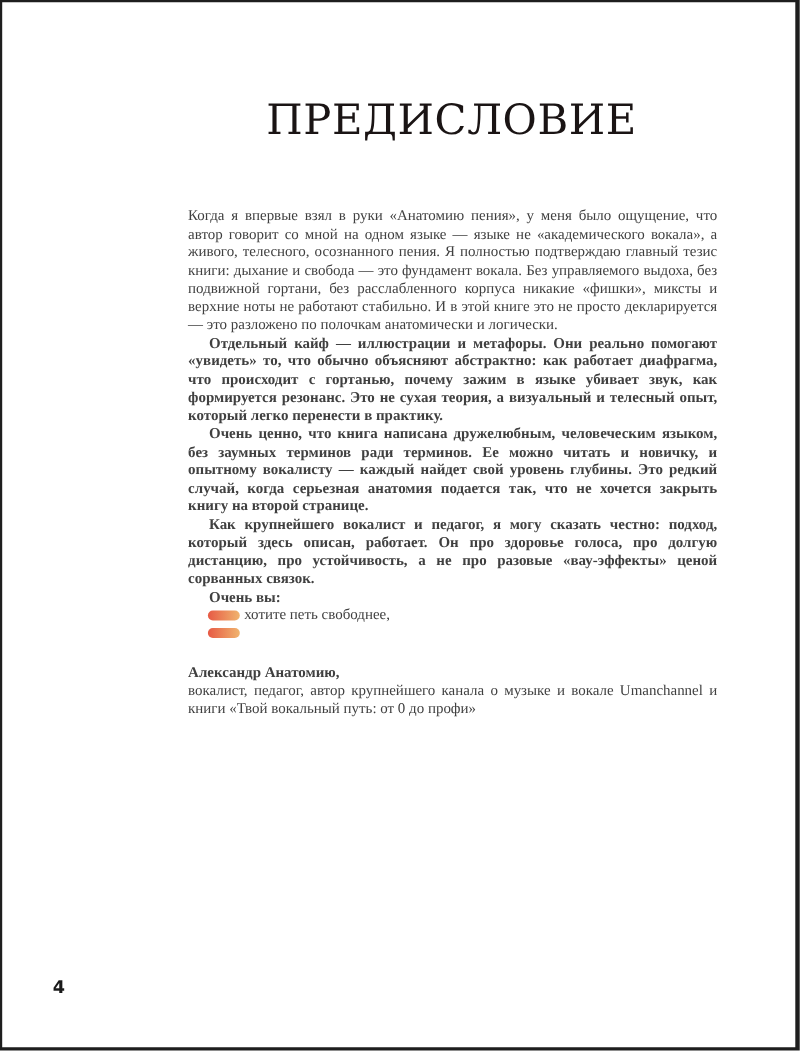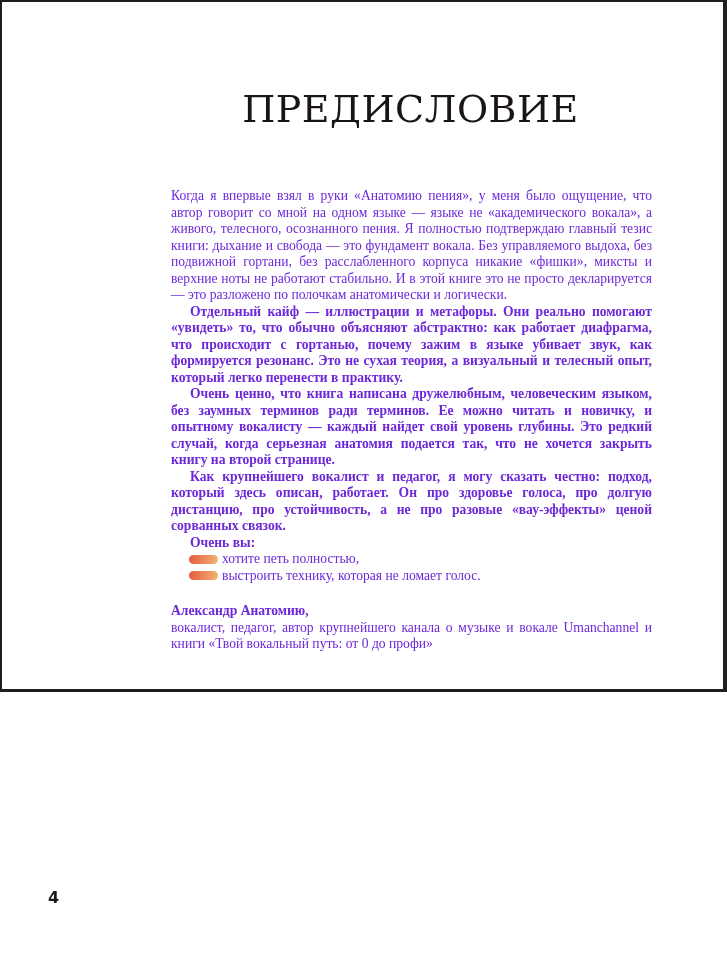--- a/index.html
+++ b/index.html
@@ -1,19 +1,19 @@
 <!DOCTYPE html>
 <html><head>
 <meta charset="utf-8">
 <style>
   html, body { margin: 0; padding: 0; background: #ffffff; }
   body { width: 727px; height: 955px; overflow: hidden; }
   .page {
     position: absolute; left: 0; top: 0;
-    width: 727px; height: 692px;
+    width: 727px; height: 955px;
     box-sizing: border-box;
     background: #ffffff;
     border-top: 2px solid #1e1e1e;
     border-left: 2px solid #1e1e1e;
     border-bottom: 3px solid #1e1e1e;
     border-right: 4px solid #1e1e1e;
   }
   .title {
     position: absolute; left: 0; width: 727px; top: 85px;
     text-align: center;
@@ -24,21 +24,21 @@
     font-weight: normal;
     margin: 0;
     padding-left: 90px;
     box-sizing: border-box;
   }
   .body {
     position: absolute; left: 169px; top: 186px; width: 481px;
     font-family: "Liberation Serif", serif;
     font-size: 13.6px;
     line-height: 16.5px;
-    color: #6d28d9;
+    color: #404040;
     text-align: justify;
   }
   .body p { margin: 0; }
   .body p.indent { text-indent: 19px; font-weight: bold; }
   .list { margin: 0; padding: 0; list-style: none; }
   .list li { display: flex; align-items: center; padding-left: 18px; height: 16.5px; }
   .pill {
     display: inline-block; width: 29px; height: 9px; border-radius: 5px;
     background: linear-gradient(to right, #e75a45, #f0b46e);
     margin-right: 4px; flex: 0 0 auto;
@@ -59,25 +59,24 @@
 
   <div class="body">
     <p>Когда я впервые взял в руки «Анатомию пения», у меня было ощущение, что автор говорит со мной на одном языке — языке не «академического вокала», а живого, телесного, осознанного пения. Я полностью подтверждаю главный тезис книги: дыхание и свобода — это фундамент вокала. Без управляемого выдоха, без подвижной гортани, без расслабленного корпуса никакие «фишки», миксты и верхние ноты не работают стабильно. И в этой книге это не просто декларируется — это разложено по полочкам анатомически и логически.</p>
     <p class="indent">Отдельный кайф — иллюстрации и метафоры. Они реально помогают «увидеть» то, что обычно объясняют абстрактно: как работает диафрагма, что происходит с гортанью, почему зажим в языке убивает звук, как формируется резонанс. Это не сухая теория, а визуальный и телесный опыт, который легко перенести в практику.</p>
     <p class="indent">Очень ценно, что книга написана дружелюбным, человеческим языком, без заумных терминов ради терминов. Ее можно читать и новичку, и опытному вокалисту — каждый найдет свой уровень глубины. Это редкий случай, когда серьезная анатомия подается так, что не хочется закрыть книгу на второй странице.</p>
     <p class="indent">Как крупнейшего вокалист и педагог, я могу сказать честно: подход, который здесь описан, работает. Он про здоровье голоса, про долгую дистанцию, про устойчивость, а не про разовые «вау-эффекты» ценой сорванных связок.</p>
     <p class="indent">Очень вы:</p>
     <ul class="list">
       <li>
         <span class="pill" style="background: linear-gradient(to right, rgb(231, 90, 69), rgb(240, 180, 110));"></span>
-        <span>хотите петь полностью,</span>
+        <span>хотите петь свободнее,</span>
       </li>
       <li>
         <span class="pill" style="background: linear-gradient(to right, rgb(231, 90, 69), rgb(240, 180, 110));"></span>
-        <span>выстроить технику, которая не ломает голос.</span>
       </li>
     </ul>
     <p class="author-name">Александр Анатомию,</p>
     <p>вокалист, педагог, автор крупнейшего канала о музыке и вокале Umanchannel и книги «Твой вокальный путь: от 0 до профи»</p>
   </div>
 
   <div class="page-number">4</div>
 </div>
 
 </body></html>

